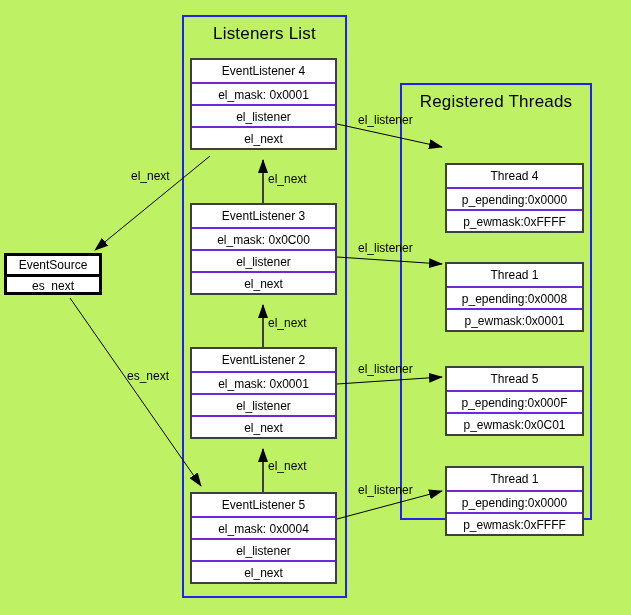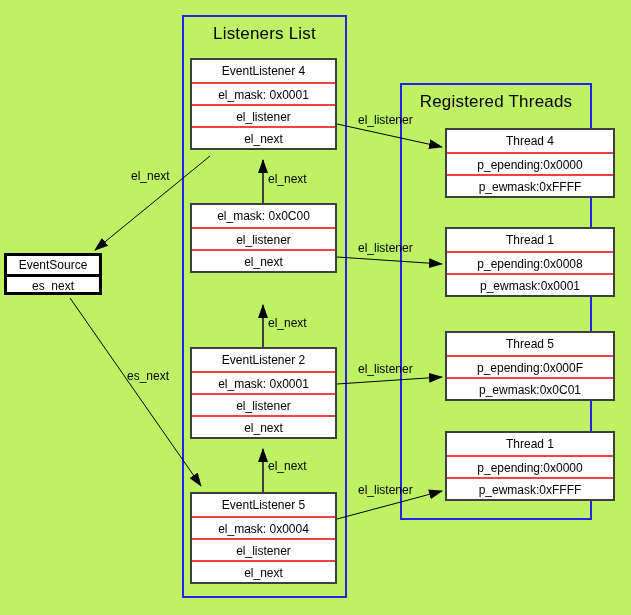--- a/index.html
+++ b/index.html
@@ -31,32 +31,32 @@
     position: absolute;
     border: 2px solid #3f3f3f;
     background: #ffffff;
   }
   .record-row {
     height: 22px;
     line-height: 22px;
     text-align: center;
     font-size: 12px;
     color: #000000;
-    border-top: 2px solid #ef4444;
+    border-top: 2px solid #6d28d9;
     background: #ffffff;
     white-space: nowrap;
     overflow: hidden;
   }
   .record-row:first-child { border-top: none; }
   .listener-box { left: 190px; width: 147px; }
   #listener-4 { top: 58px; }
   #listener-3 { top: 203px; }
   #listener-2 { top: 347px; }
   #listener-1 { top: 492px; }
-  .thread-box { left: 445px; width: 170px; }
+  .thread-box { left: 445px; width: 139px; margin-top: 35px; }
   #thread-4 { top: 128px; }
   #thread-3 { top: 227px; }
   #thread-2 { top: 331px; }
   #thread-1 { top: 431px; }
   #event-source {
     position: absolute;
     left: 4px; top: 253px; width: 98px;
     border: 3px solid #000000;
     background: #ffffff;
   }
@@ -88,20 +88,21 @@
     <div class="panel-title">Registered Threads</div>
   </div>
 
   <div class="record-box listener-box" id="listener-4">
     <div class="record-row">EventListener 4</div>
     <div class="record-row">el_mask: 0x0001</div>
     <div class="record-row">el_listener</div>
     <div class="record-row">el_next</div>
   </div>
   <div class="record-box listener-box" id="listener-3">
+    <div class="record-row">EventListener 3</div>
     <div class="record-row">el_mask: 0x0C00</div>
     <div class="record-row">el_listener</div>
     <div class="record-row">el_next</div>
   </div>
   <div class="record-box listener-box" id="listener-2">
     <div class="record-row">EventListener 2</div>
     <div class="record-row">el_mask: 0x0001</div>
     <div class="record-row">el_listener</div>
     <div class="record-row">el_next</div>
   </div>

